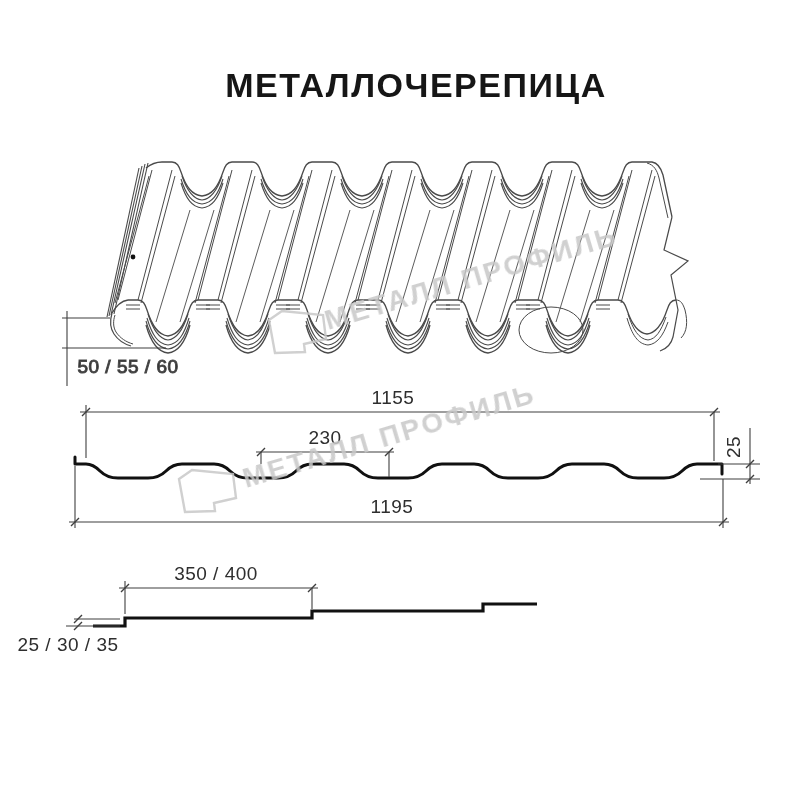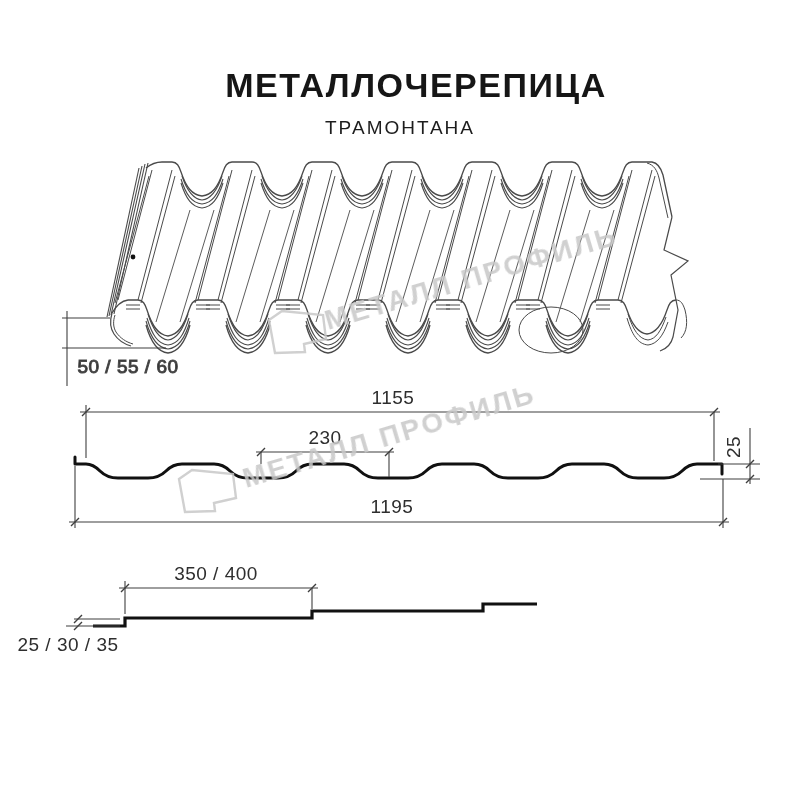--- a/index.html
+++ b/index.html
@@ -13,21 +13,20 @@
   svg text{font-family:"Liberation Sans", sans-serif;}
   .dim-label{font-size:19px;fill:#2e2e2e;letter-spacing:0.5px;}
   .wm-text{font-size:28px;font-weight:700;letter-spacing:2.5px;fill:#c8c8c8;}
 </style>
 </head>
 <body>
 
 <div class="page">
 
   <div class="title">МЕТАЛЛОЧЕРЕПИЦА</div>
-  <div class="subtitle">ТРАМОНТАНА</div>
 
   <svg width="800" height="800" viewBox="0 0 800 800">
     <defs>
 
       <g id="tmod" fill="none" stroke="#4a4a4a" stroke-width="1.1">
         <path stroke-width="1.3" d="M 0,162 H 10 C 15,162 17,166 19,172 C 24,187 30,195 40,196 C 50,195 56,187 61,172 C 63,166 65,162 70,162 H 80"></path>
         <path d="M 20,176 C 25,191 31,199 40,200 C 49,199 55,191 60,176"></path>
         <path d="M 19,179 C 24,195 30,203 40,204 C 50,203 56,195 61,179"></path>
         <path d="M 19,183 C 24,199 30,207 40,208 C 50,207 56,199 61,183"></path>
       </g>

